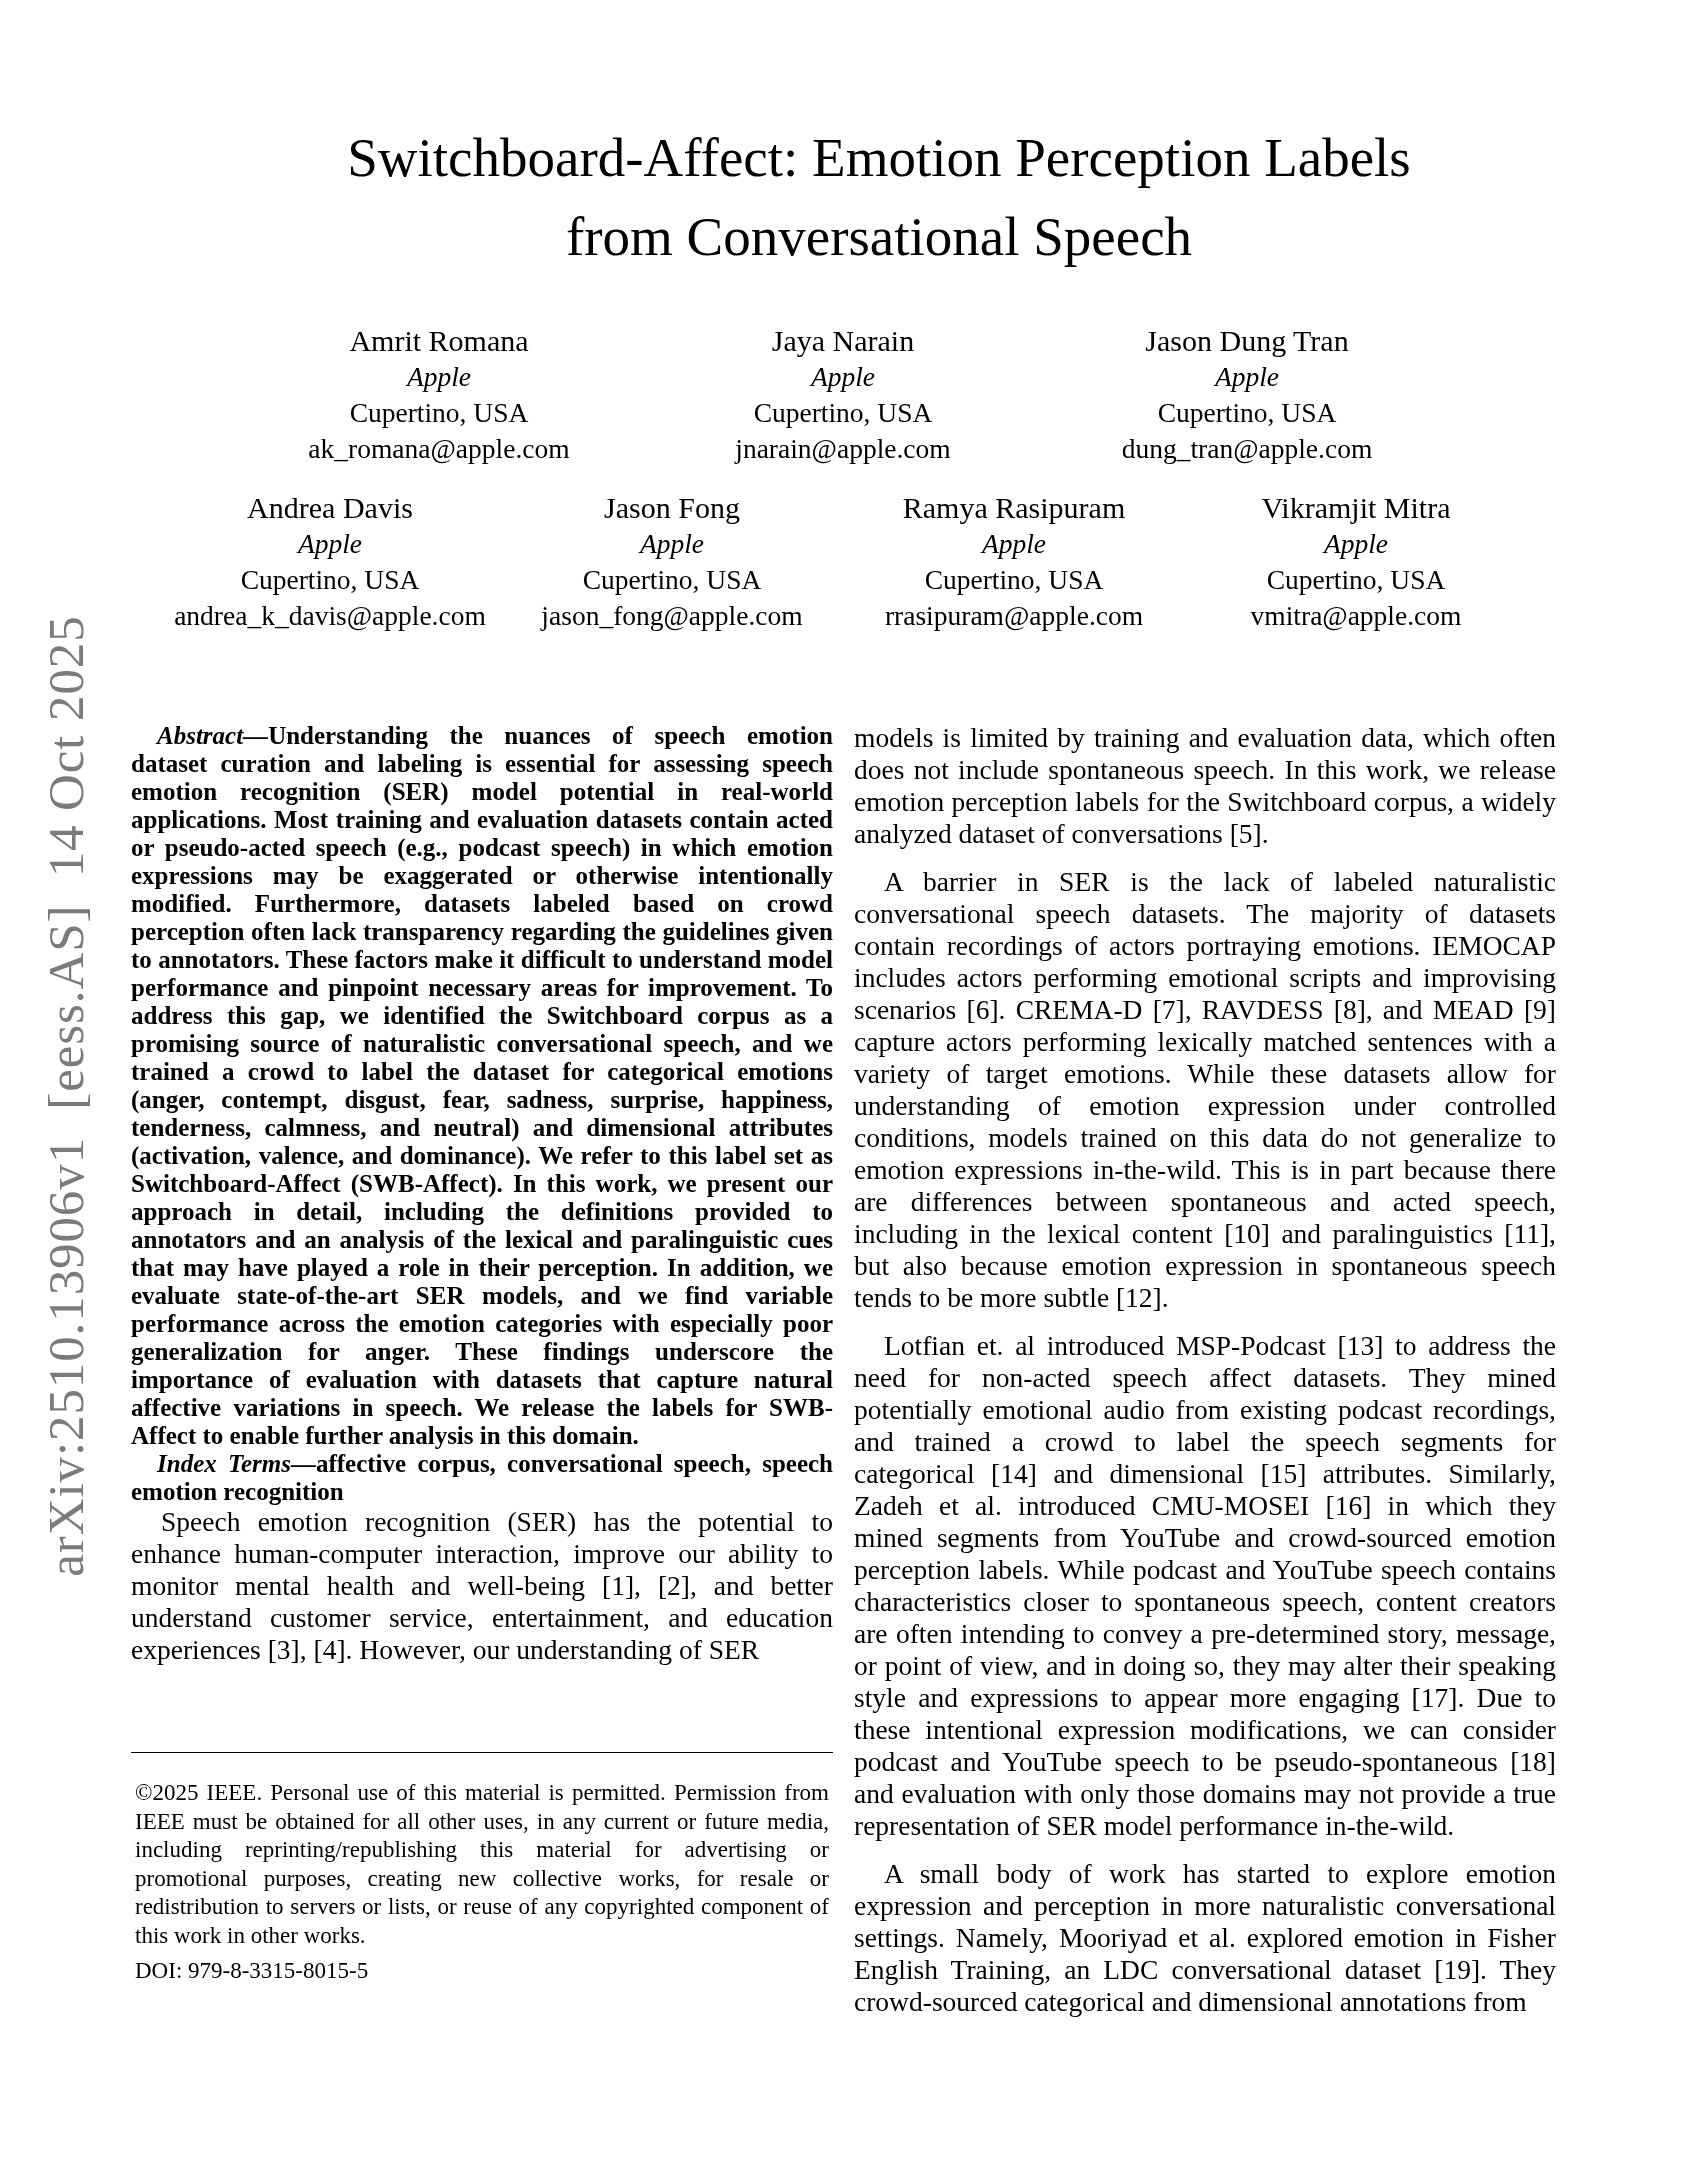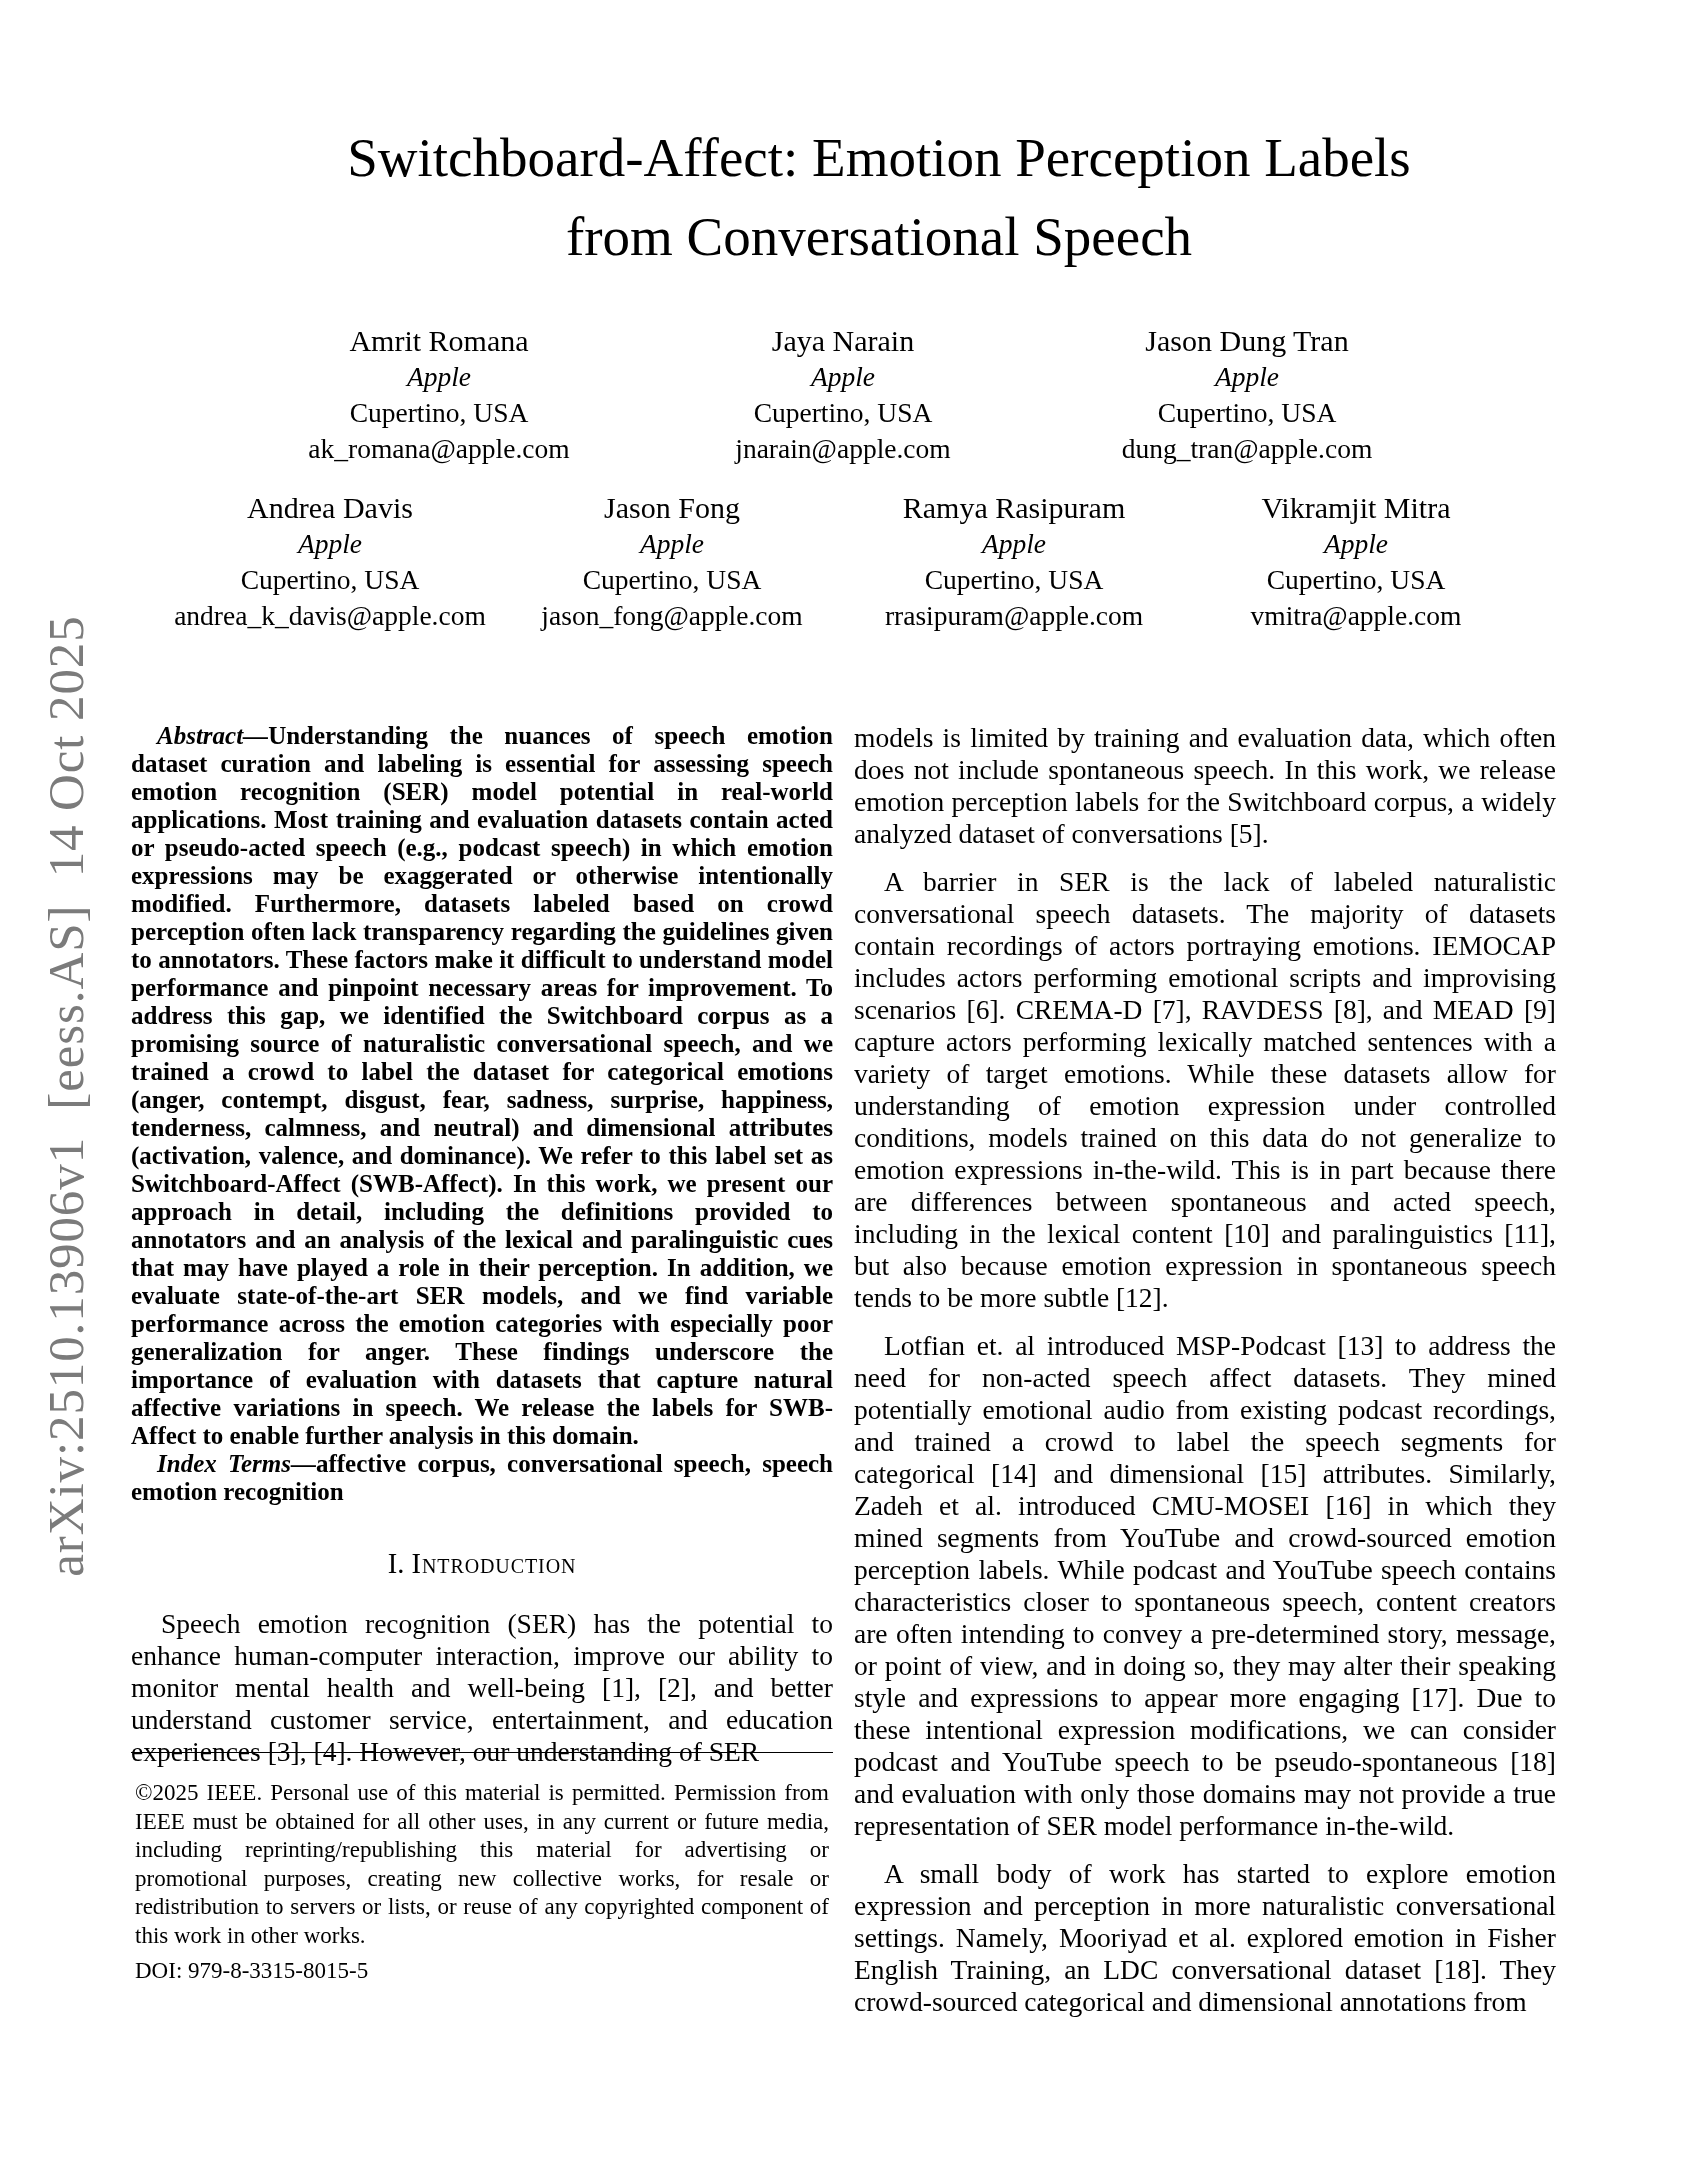--- a/index.html
+++ b/index.html
@@ -168,31 +168,30 @@
       <div class="author-name">Vikramjit Mitra</div>
       <div class="author-affil">Apple</div>
       <div class="author-loc">Cupertino, USA</div>
       <div class="author-email">vmitra@apple.com</div>
     </div>
   </div>
 
   <div class="col col-left">
     <p class="abstract"><span class="abstract-label">Abstract—</span><span>Understanding the nuances of speech emotion dataset curation and labeling is essential for assessing speech emotion recognition (SER) model potential in real-world applications. Most training and evaluation datasets contain acted or pseudo-acted speech (e.g., podcast speech) in which emotion expressions may be exaggerated or otherwise intentionally modified. Furthermore, datasets labeled based on crowd perception often lack transparency regarding the guidelines given to annotators. These factors make it difficult to understand model performance and pinpoint necessary areas for improvement. To address this gap, we identified the Switchboard corpus as a promising source of naturalistic conversational speech, and we trained a crowd to label the dataset for categorical emotions (anger, contempt, disgust, fear, sadness, surprise, happiness, tenderness, calmness, and neutral) and dimensional attributes (activation, valence, and dominance). We refer to this label set as Switchboard-Affect (SWB-Affect). In this work, we present our approach in detail, including the definitions provided to annotators and an analysis of the lexical and paralinguistic cues that may have played a role in their perception. In addition, we evaluate state-of-the-art SER models, and we find variable performance across the emotion categories with especially poor generalization for anger. These findings underscore the importance of evaluation with datasets that capture natural affective variations in speech. We release the labels for SWB-Affect to enable further analysis in this domain.</span></p>
     <p class="index-terms"><span class="abstract-label">Index Terms—</span><span>affective corpus, conversational speech, speech emotion recognition</span></p>
-    <h2 class="section-heading"><span>I.</span><span class="sc">Introduction</span></h2>
     <p class="body-par indent">Speech emotion recognition (SER) has the potential to enhance human-computer interaction, improve our ability to monitor mental health and well-being [1], [2], and better understand customer service, entertainment, and education experiences [3], [4]. However, our understanding of SER</p>
   </div>
 
   <div class="footnote">
     <hr class="footnote-rule">
     <p>©2025 IEEE. Personal use of this material is permitted. Permission from IEEE must be obtained for all other uses, in any current or future media, including reprinting/republishing this material for advertising or promotional purposes, creating new collective works, for resale or redistribution to servers or lists, or reuse of any copyrighted component of this work in other works.</p>
     <p class="doi">DOI: 979-8-3315-8015-5</p>
   </div>
 
   <div class="col col-right">
     <p class="body-par">models is limited by training and evaluation data, which often does not include spontaneous speech. In this work, we release emotion perception labels for the Switchboard corpus, a widely analyzed dataset of conversations [5].</p>
     <p class="body-par indent">A barrier in SER is the lack of labeled naturalistic conversational speech datasets. The majority of datasets contain recordings of actors portraying emotions. IEMOCAP includes actors performing emotional scripts and improvising scenarios [6]. CREMA-D [7], RAVDESS [8], and MEAD [9] capture actors performing lexically matched sentences with a variety of target emotions. While these datasets allow for understanding of emotion expression under controlled conditions, models trained on this data do not generalize to emotion expressions in-the-wild. This is in part because there are differences between spontaneous and acted speech, including in the lexical content [10] and paralinguistics [11], but also because emotion expression in spontaneous speech tends to be more subtle [12].</p>
     <p class="body-par indent">Lotfian et. al introduced MSP-Podcast [13] to address the need for non-acted speech affect datasets. They mined potentially emotional audio from existing podcast recordings, and trained a crowd to label the speech segments for categorical [14] and dimensional [15] attributes. Similarly, Zadeh et al. introduced CMU-MOSEI [16] in which they mined segments from YouTube and crowd-sourced emotion perception labels. While podcast and YouTube speech contains characteristics closer to spontaneous speech, content creators are often intending to convey a pre-determined story, message, or point of view, and in doing so, they may alter their speaking style and expressions to appear more engaging [17]. Due to these intentional expression modifications, we can consider podcast and YouTube speech to be pseudo-spontaneous [18] and evaluation with only those domains may not provide a true representation of SER model performance in-the-wild.</p>
-    <p class="body-par indent">A small body of work has started to explore emotion expression and perception in more naturalistic conversational settings. Namely, Mooriyad et al. explored emotion in Fisher English Training, an LDC conversational dataset [18]. They crowd-sourced categorical and dimensional annotations from</p>
+    <p class="body-par indent">A small body of work has started to explore emotion expression and perception in more naturalistic conversational settings. Namely, Mooriyad et al. explored emotion in Fisher English Training, an LDC conversational dataset [19]. They crowd-sourced categorical and dimensional annotations from</p>
   </div>
 
 </div>
 
 
 </body></html>

